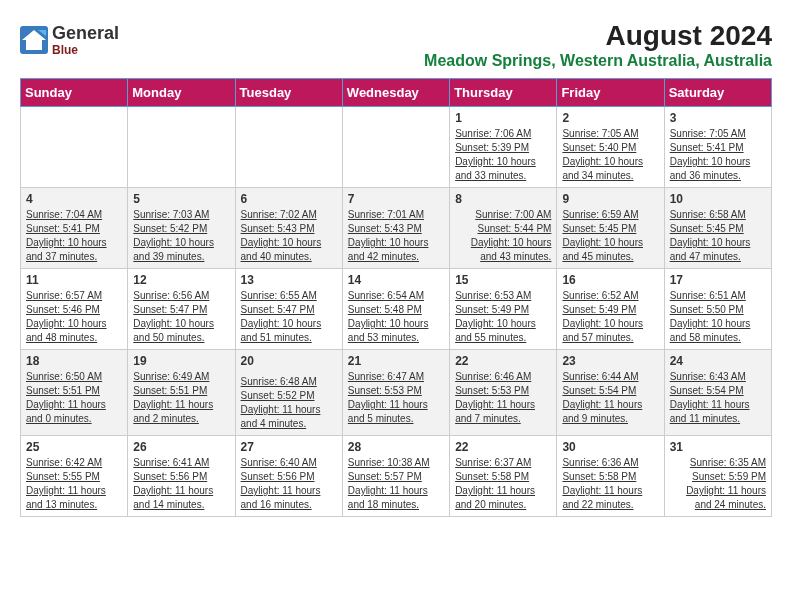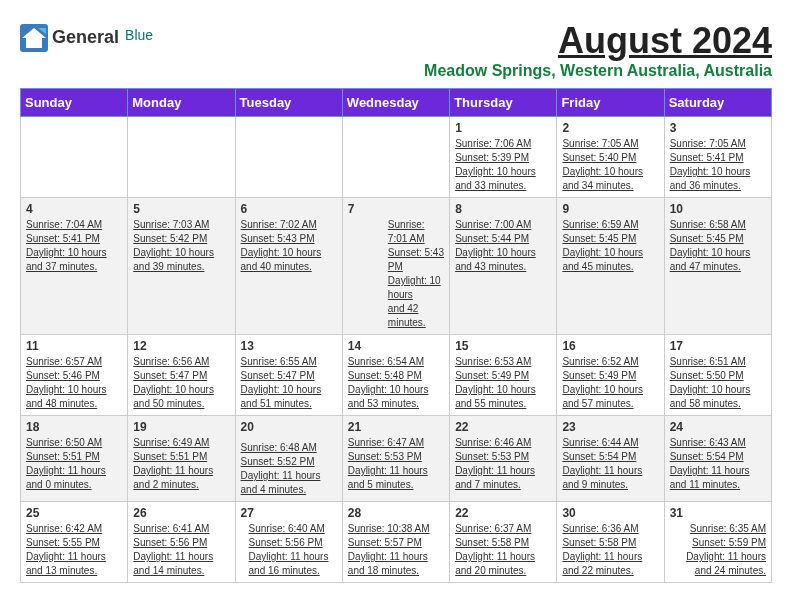--- a/index.html
+++ b/index.html
@@ -16,60 +16,58 @@
       justify-content: space-between;
       margin-bottom: 8px;
     }
     .logo {
       display: flex;
       align-items: center;
       margin-top: 4px;
     }
     .logo-text {
       display: flex;
-      flex-direction: row;
+      flex-direction: column;
       line-height: 1.1;
-      gap: 6px;
     }
     .logo-general {
       font-size: 18px;
       font-weight: bold;
       color: #333;
     }
     .logo-blue {
-      font-size: 14px;
-      font-weight: normal;
-      color: #0f766e;
+      font-size: 12px;
+      font-weight: bold;
+      color: #7f1d1d;
     }
     .logo-icon {
       width: 28px;
       height: 28px;
       margin-right: 4px;
     }
     .title-block {
       text-align: right;
     }
     .month-year {
-      font-size: 36px;
+      font-size: 28px;
       font-weight: bold;
       color: #222;
-      text-decoration: underline;
     }
     .location {
       font-size: 16px;
       color: #15803d;
       font-weight: bold;
     }
     table {
       width: 100%;
       border-collapse: collapse;
       table-layout: fixed;
     }
     thead tr th {
-      background-color: #6d28d9;
+      background-color: #be185d;
       color: #fff;
       font-size: 13px;
       font-weight: bold;
       padding: 6px 4px;
       text-align: left;
       border: 1px solid #5a9ad5;
     }
     tbody tr td {
       vertical-align: top;
       border: 1px solid #ccc;
@@ -176,28 +174,28 @@
         </td>
         <td>
           <span class="day-number">6</span>
           <div class="day-info" style="white-space: pre-line;">Sunrise: 7:02 AM
 Sunset: 5:43 PM
 Daylight: 10 hours
 and 40 minutes.</div>
         </td>
         <td>
           <span class="day-number">7</span>
-          <div class="day-info" style="white-space: pre-line; margin-left: 40px;">Sunrise: 7:01 AM
+          <div class="day-info" style="white-space: pre-line;">Sunrise: 7:01 AM
 Sunset: 5:43 PM
 Daylight: 10 hours
 and 42 minutes.</div>
         </td>
         <td>
           <span class="day-number">8</span>
-          <div class="day-info" style="white-space: pre-line;">Sunrise: 7:00 AM
+          <div class="day-info" style="white-space: pre-line; text-align: right;">Sunrise: 7:00 AM
 Sunset: 5:44 PM
 Daylight: 10 hours
 and 43 minutes.</div>
         </td>
         <td>
           <span class="day-number">9</span>
           <div class="day-info" style="white-space: pre-line;">Sunrise: 6:59 AM
 Sunset: 5:45 PM
 Daylight: 10 hours
 and 45 minutes.</div>
@@ -322,21 +320,21 @@
         </td>
         <td>
           <span class="day-number">26</span>
           <div class="day-info" style="white-space: pre-line;">Sunrise: 6:41 AM
 Sunset: 5:56 PM
 Daylight: 11 hours
 and 14 minutes.</div>
         </td>
         <td>
           <span class="day-number">27</span>
-          <div class="day-info" style="white-space: pre-line; margin-left: 8px;">Sunrise: 6:40 AM
+          <div class="day-info" style="white-space: pre-line;">Sunrise: 6:40 AM
 Sunset: 5:56 PM
 Daylight: 11 hours
 and 16 minutes.</div>
         </td>
         <td>
           <span class="day-number">28</span>
           <div class="day-info" style="white-space: pre-line;">Sunrise: 10:38 AM
 Sunset: 5:57 PM
 Daylight: 11 hours
 and 18 minutes.</div>

